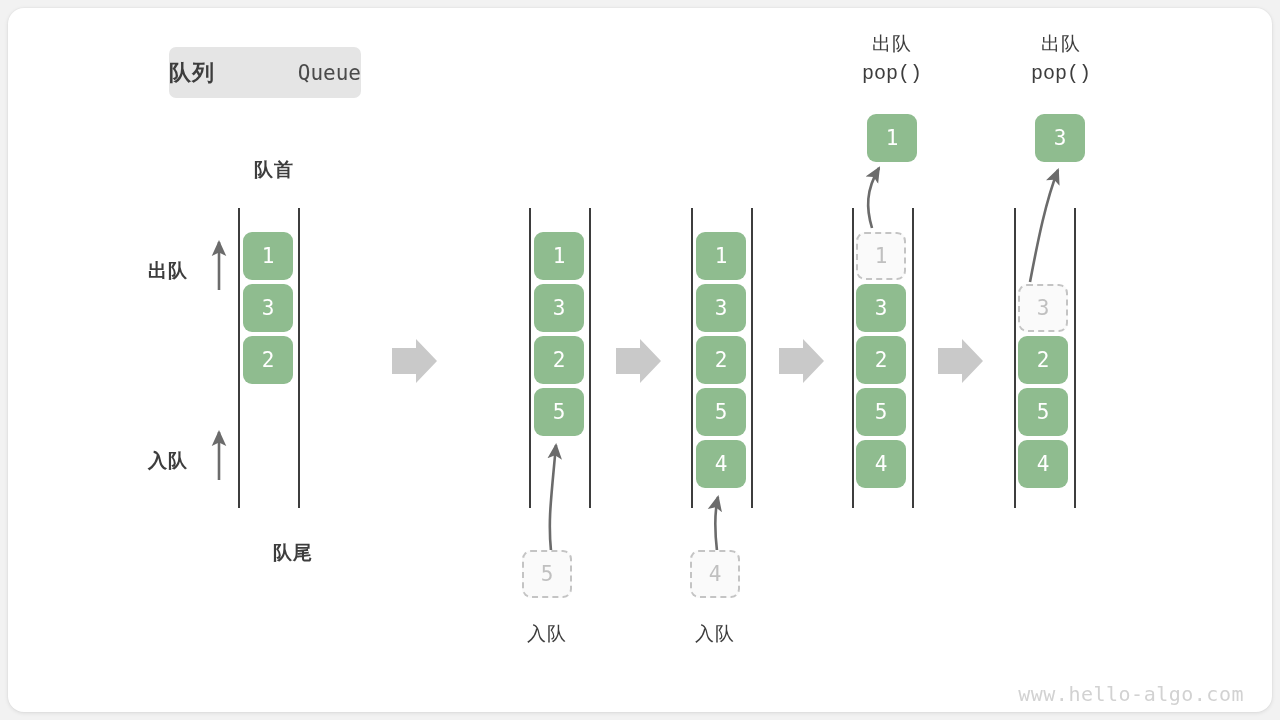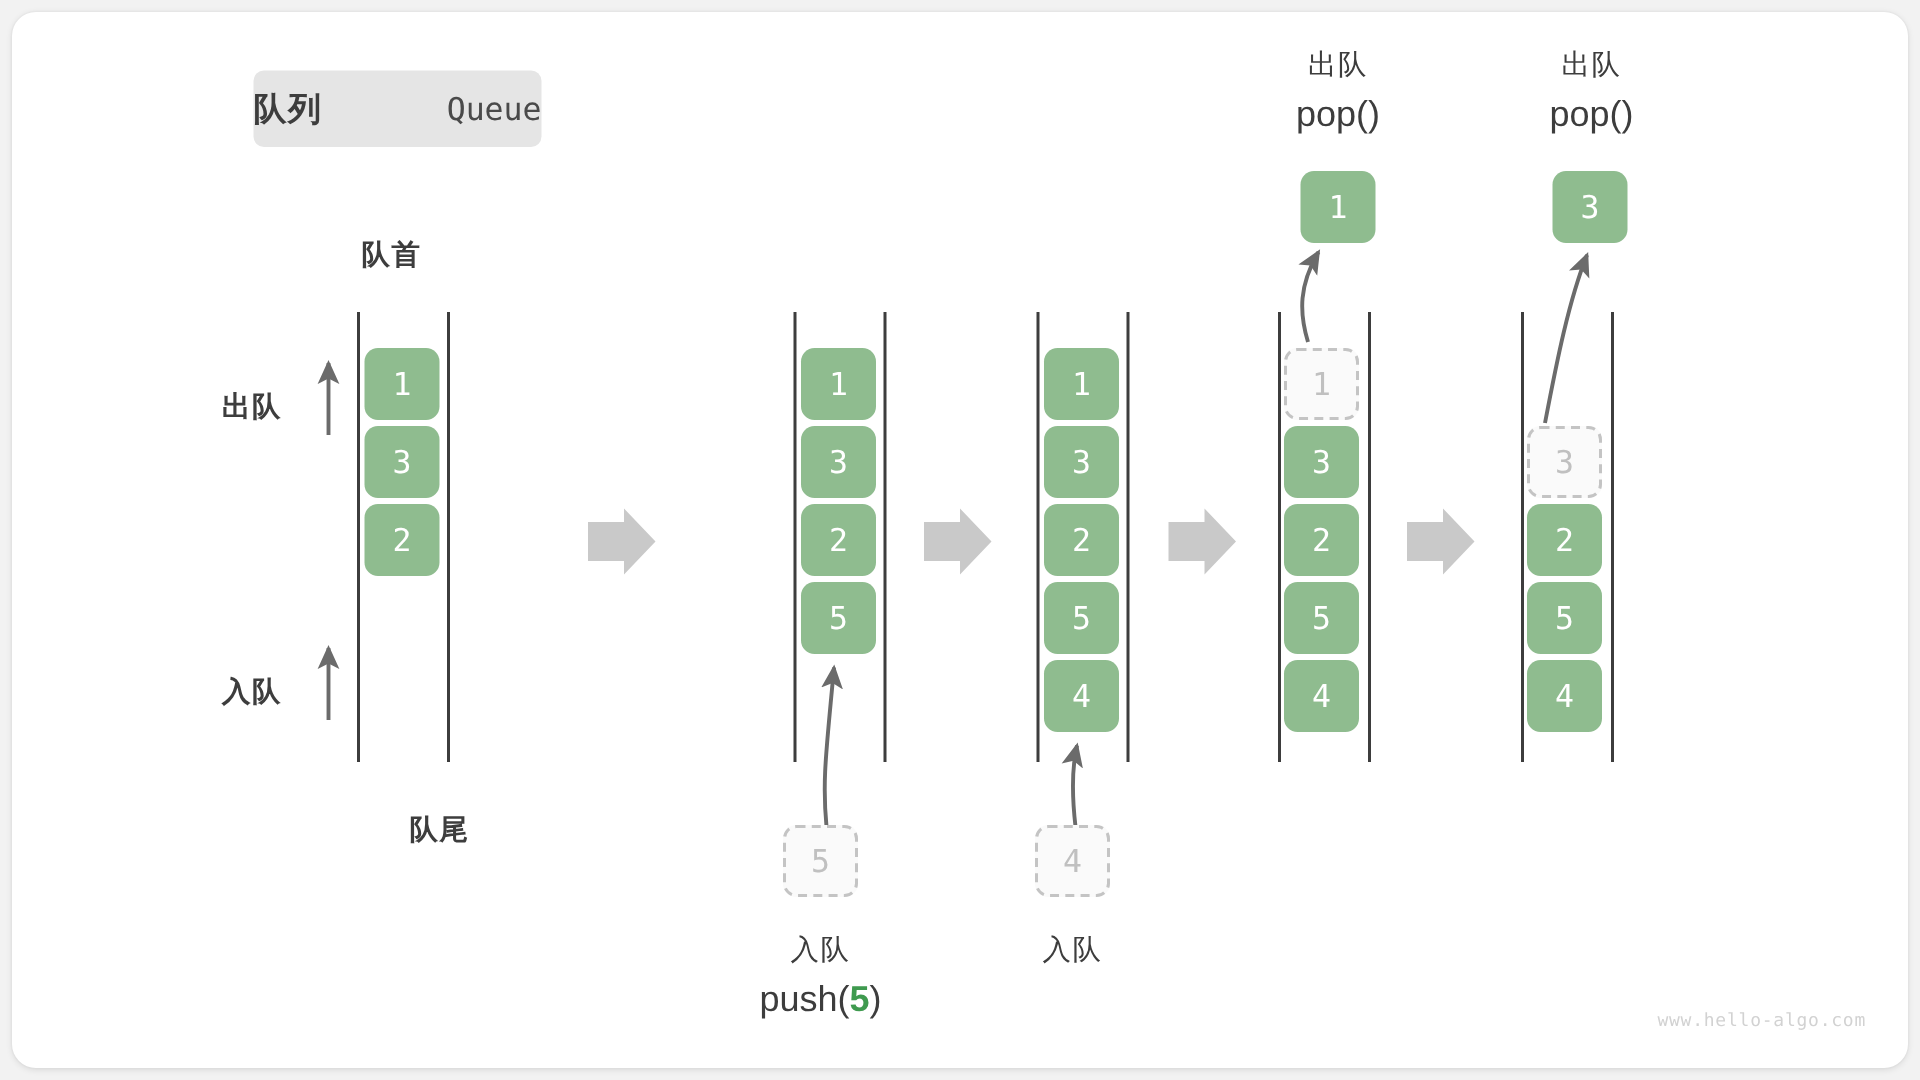--- a/index.html
+++ b/index.html
@@ -75,22 +75,22 @@
     color: #3d3d3d;
     line-height: 1.5;
   }
   .cap .cn {
     display: block;
     font-size: 19px;
     letter-spacing: 1px;
   }
   .cap .mono {
     display: block;
-    font-family: Liberation Sans, sans-serif;
-    font-size: 24px;
+    font-family: Liberation Mono, monospace;
+    font-size: 20px;
     color: #3d3d3d;
   }
   .cap .mono .num { color: #3f9a4f; font-weight: bold; }
 
   
   .rail {
     position: absolute;
     width: 2px;
     background: #3d3d3d;
   }
@@ -124,23 +124,23 @@
     width: 1280px;
     height: 720px;
     pointer-events: none;
     overflow: visible;
   }
 
   
   .watermark {
     position: absolute;
     right: 36px;
-    bottom: 33px;
+    bottom: 14px;
     font-family: "DejaVu Sans Mono", "Liberation Mono", monospace;
-    font-size: 12px;
+    font-size: 20px;
     color: #d2d2d2;
     letter-spacing: 0.5px;
   }
 </style>
 </head>
 <body>
 
 <div id="canvas">
   <div class="card"></div>
 
@@ -188,21 +188,21 @@
     </g>
     <g>
       <path d="M779,348 L803,348 L803,339 L824,361 L803,383 L803,374 L779,374 Z" fill="#c9c9c9"></path>
     </g>
     <g>
       <path d="M938,348 L962,348 L962,339 L983,361 L962,383 L962,374 L938,374 Z" fill="#c9c9c9"></path>
     </g>
   </svg>
 
   <div>
-    <div class="lbl lbl-bold" style="left:241px; top:157px;font-family:Liberation Serif, serif;">队首</div>
+    <div class="lbl lbl-bold" style="left:254px; top:157px;font-family:Liberation Serif, serif;">队首</div>
     <div class="lbl lbl-bold" style="left:241px; top:540px;padding-left:32px;">队尾</div>
     <div class="lbl lbl-bold" style="left:148px; top:258px;">出队</div>
     <div class="lbl lbl-bold" style="left:148px; top:448px;">入队</div>
 
     <div class="rail" style="left:238px; top:208px; height:300px;"></div>
     <div class="rail" style="left:298px; top:208px; height:300px;"></div>
 
     <div class="box" style="left:243px; top:232px;">1</div>
     <div class="box" style="left:243px; top:284px;">3</div>
     <div class="box" style="left:243px; top:336px;">2</div>
@@ -214,21 +214,20 @@
 
     <div class="box" style="left:534px; top:232px;">1</div>
     <div class="box" style="left:534px; top:284px;">3</div>
     <div class="box" style="left:534px; top:336px;">2</div>
     <div class="box" style="left:534px; top:388px;">5</div>
 
     <div class="box ghost" style="left:522px; top:550px;">5</div>
 
     <div class="cap" style="left:472px; top:620px; width:150px;">
       <span class="cn">入队</span>
-      <span class="mono"><span>push(</span><span class="num">5</span><span>)</span></span>
     </div>
   </div>
 
   <div>
     <div class="rail" style="left:691px; top:208px; height:300px;"></div>
     <div class="rail" style="left:751px; top:208px; height:300px;"></div>
 
     <div class="box" style="left:696px; top:232px;">1</div>
     <div class="box" style="left:696px; top:284px;">3</div>
     <div class="box" style="left:696px; top:336px;">2</div>

